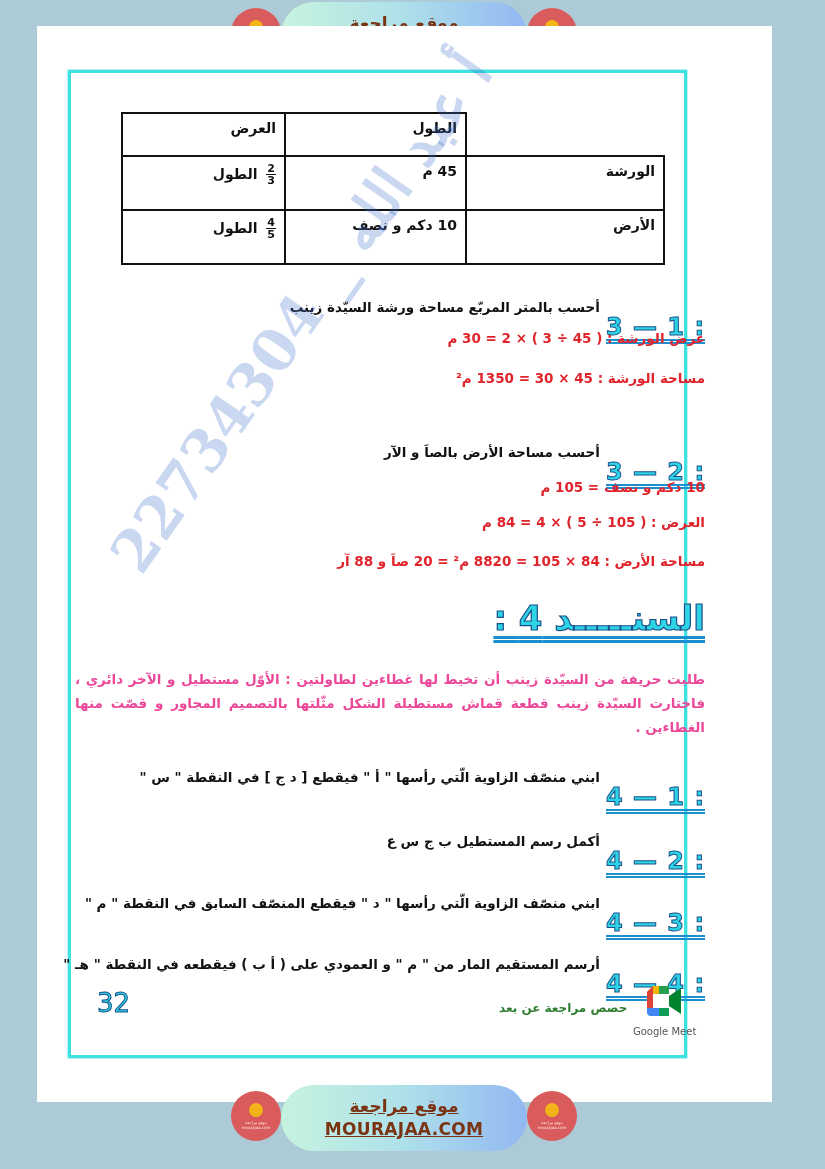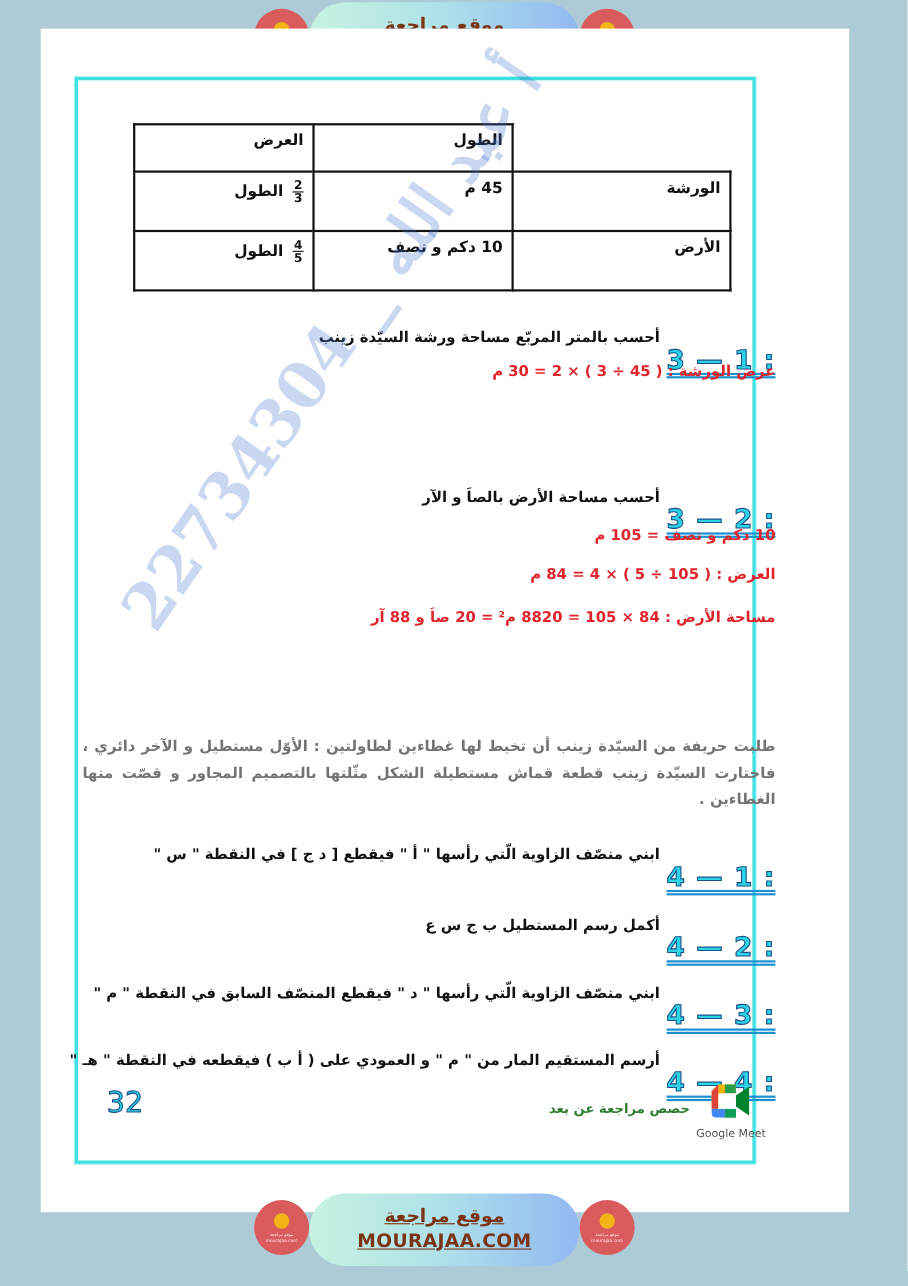--- a/index.html
+++ b/index.html
@@ -61,21 +61,21 @@
     text-underline-offset: 4px; direction: ltr; font-family: "DejaVu Sans", sans-serif; margin-top: 41px;
   }
   .ans { font-size: 13.5px; color: #e0242c; }
   .sanad {
     position: absolute; right: 67px; top: 572px; font-size: 34px; font-weight: bold;
     color: #2dd4e6; -webkit-text-stroke: 1.2px #1b4f8a; direction: rtl;
     text-decoration: underline double #1b8fd0; text-underline-offset: 6px; letter-spacing: 2px;
   }
   .para {
     position: absolute; left: 38px; right: 67px; top: 641px; direction: rtl; text-align: justify;
-    font-size: 13.5px; font-weight: bold; color: #737373; line-height: 24px;
+    font-size: 13.5px; font-weight: bold; color: #ec4899; line-height: 24px;
   }
   .pagenum {
     position: absolute; left: 60px; top: 962px; font-size: 26px; font-weight: normal;
     color: #2dd4e6; -webkit-text-stroke: 1px #1b4f8a;
   }
   .meet-text { position: absolute; left: 462px; top: 975px; font-size: 12px; color: #2e7d32; font-weight: bold; direction: rtl; }
   .meet-logo { position: absolute; left: 608px; top: 958px; width: 38px; height: 34px; }
   .meet-cap { position: absolute; left: 596px; top: 1000px; font-size: 10px; color: #555; }
 
   .watermark {
@@ -137,29 +137,31 @@
       </td>
     </tr>
   </tbody>
     </table>
 
   <div class="line q" style="top:246px">
     <span class="lbl">3 — 1 :</span>
     <span>أحسب بالمتر المربّع مساحة ورشة السيّدة زينب</span>
   </div>
   <div class="line ans" style="top:304px">عرض الورشة : ( 45 ÷ 3 ) × 2 = 30 م</div>
+  <div class="line ans" style="top:344px">مساحة الورشة : 45 × 30 = 1350 م²</div>
 
   <div class="line q" style="top:391px">
     <span class="lbl">3 — 2 :</span>
     <span>أحسب مساحة الأرض بالصاَ و الآر</span>
   </div>
   <div class="line ans" style="top:453px">10 دكم و نصف = 105 م</div>
   <div class="line ans" style="top:488px">العرض : ( 105 ÷ 5 ) × 4 = 84 م</div>
   <div class="line ans" style="top:527px">مساحة الأرض : 84 × 105 = 8820 م² = 20 صاَ و 88 آر</div>
 
+  <div class="sanad">السنـــــد 4 :</div>
 
   <div class="para">طلبت حريفة من السيّدة زينب أن تخيط لها غطاءين لطاولتين : الأوّل مستطيل و الآخر دائري ، فاختارت السيّدة زينب قطعة قماش مستطيلة الشكل مثّلتها بالتصميم المجاور و قصّت منها الغطاءين .</div>
 
   <div class="line q" style="top:716px">
     <span class="lbl">4 — 1 :</span>
     <span>ابني منصّف الزاوية الّتي رأسها " أ " فيقطع [ د ج ] في النقطة " س "</span>
   </div>
   <div class="line q" style="top:780px">
     <span class="lbl">4 — 2 :</span>
     <span>أكمل رسم المستطيل ب ج س ع</span>

